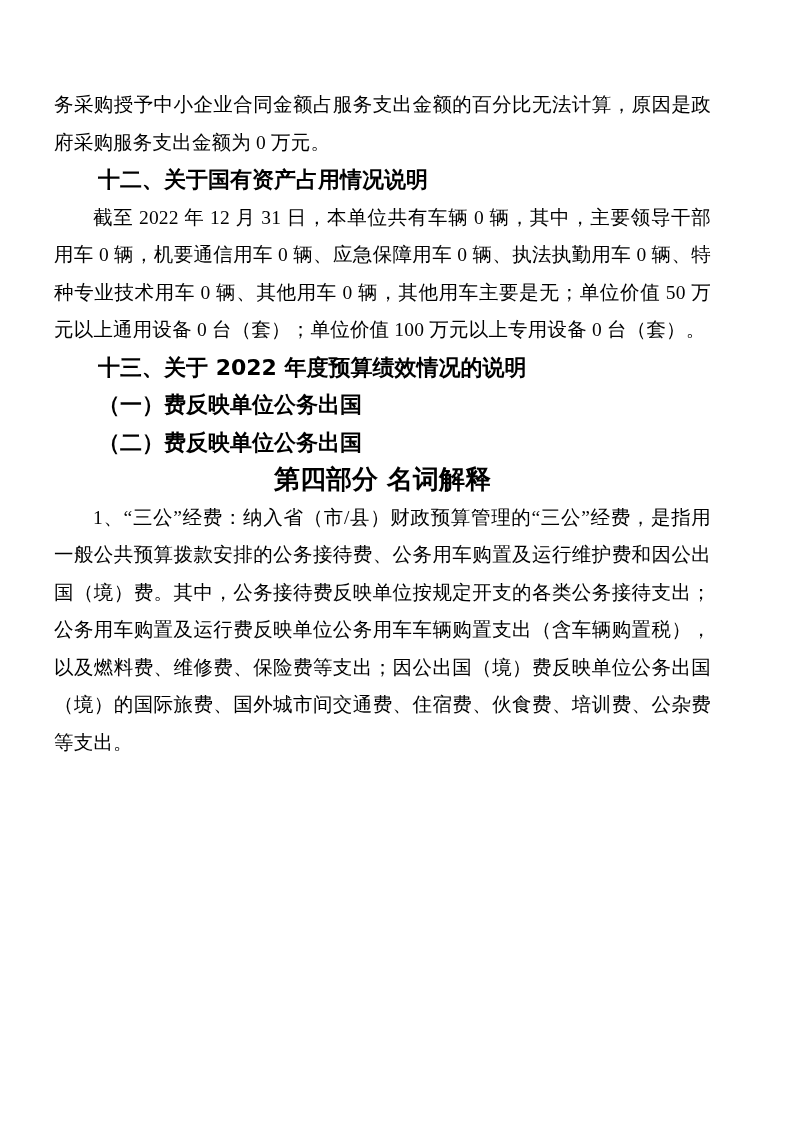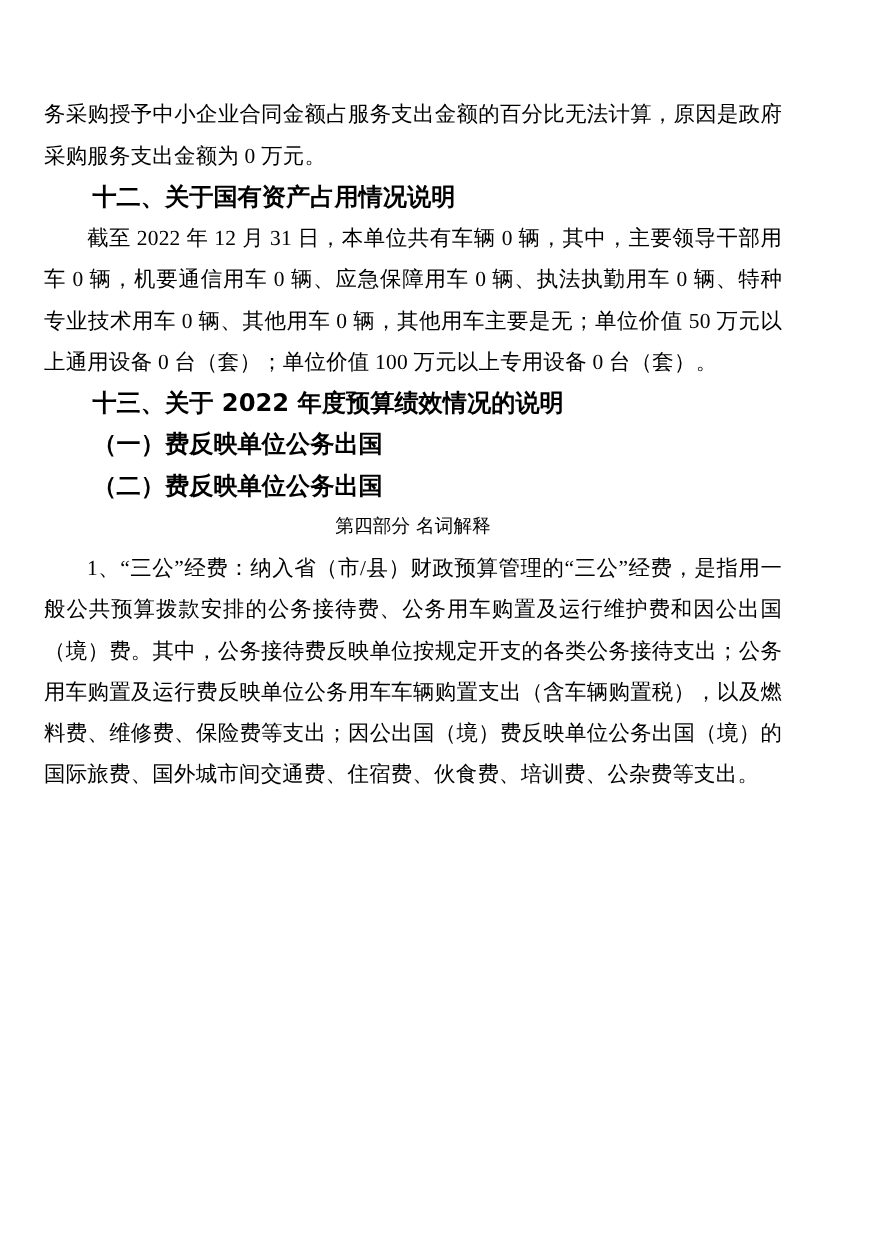--- a/index.html
+++ b/index.html
@@ -6,21 +6,21 @@
     margin: 0;
     padding: 0;
     background: #ffffff;
   }
   .page {
     position: relative;
     width: 793px;
     height: 1122px;
     background: #ffffff;
     box-sizing: border-box;
-    padding: 86px 82px 0 40px;
+    padding: 86px 82px 0 54px;
     font-family: "Liberation Serif", "DejaVu Serif", serif;
     color: #000000;
     overflow: hidden;
   }
   .para {
     margin: 0;
     font-size: 19.5px;
     line-height: 37.5px;
     text-align: justify;
     text-indent: 2em;
@@ -34,22 +34,22 @@
     font-family: "DejaVu Sans", "Liberation Sans", sans-serif;
     font-weight: 700;
     font-size: 22px;
     line-height: 37.5px;
     text-indent: 2em;
     text-align: left;
   }
   .section-title {
     margin: 0;
     font-family: "DejaVu Sans", "Liberation Sans", sans-serif;
-    font-weight: 400;
-    font-size: 17px;
+    font-weight: 700;
+    font-size: 26px;
     line-height: 37.5px;
     text-align: center;
     text-indent: 0;
   }
 </style>
 </head>
 <body>
 
 <div class="page">
 

